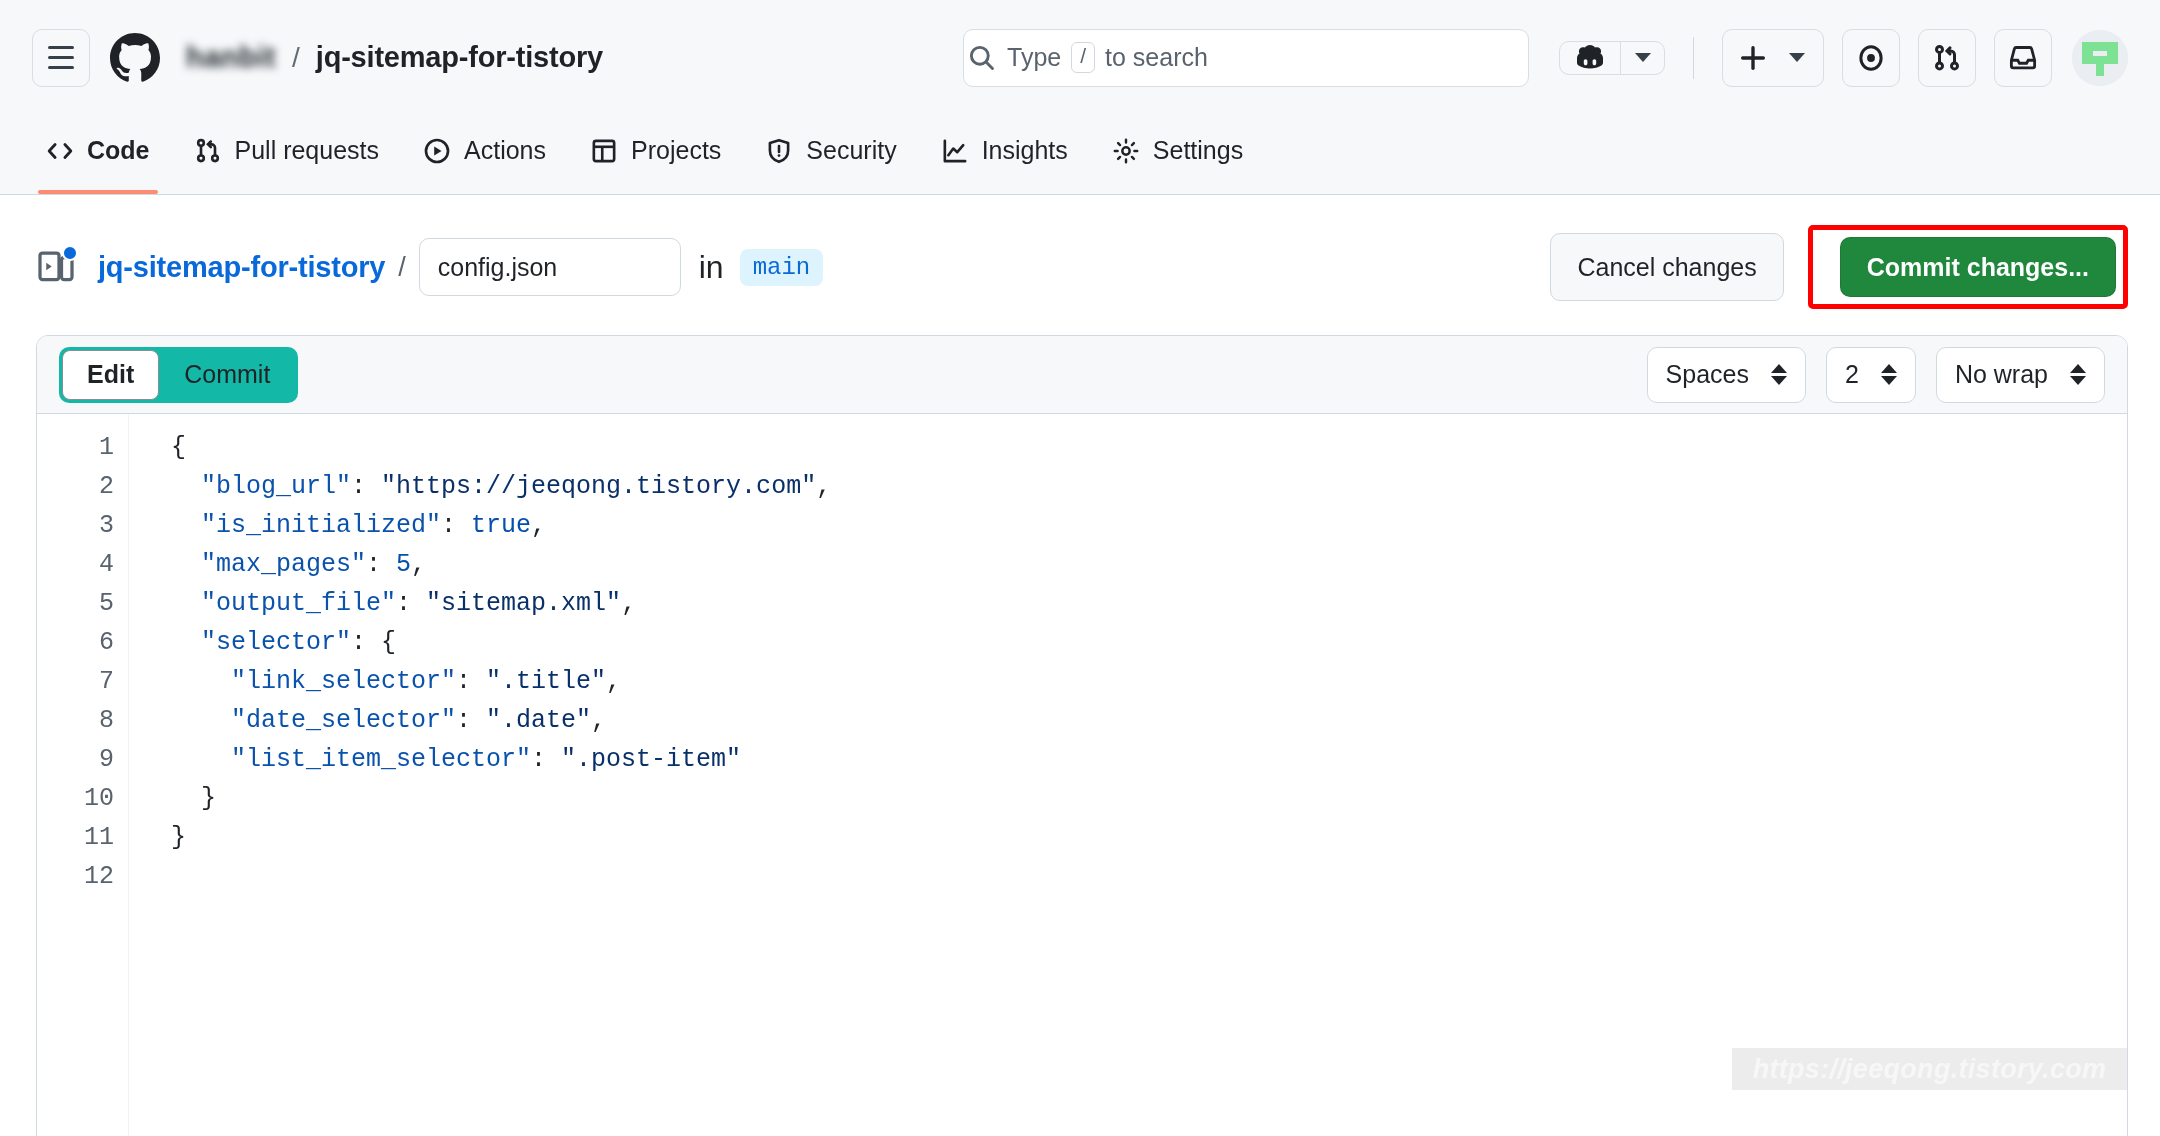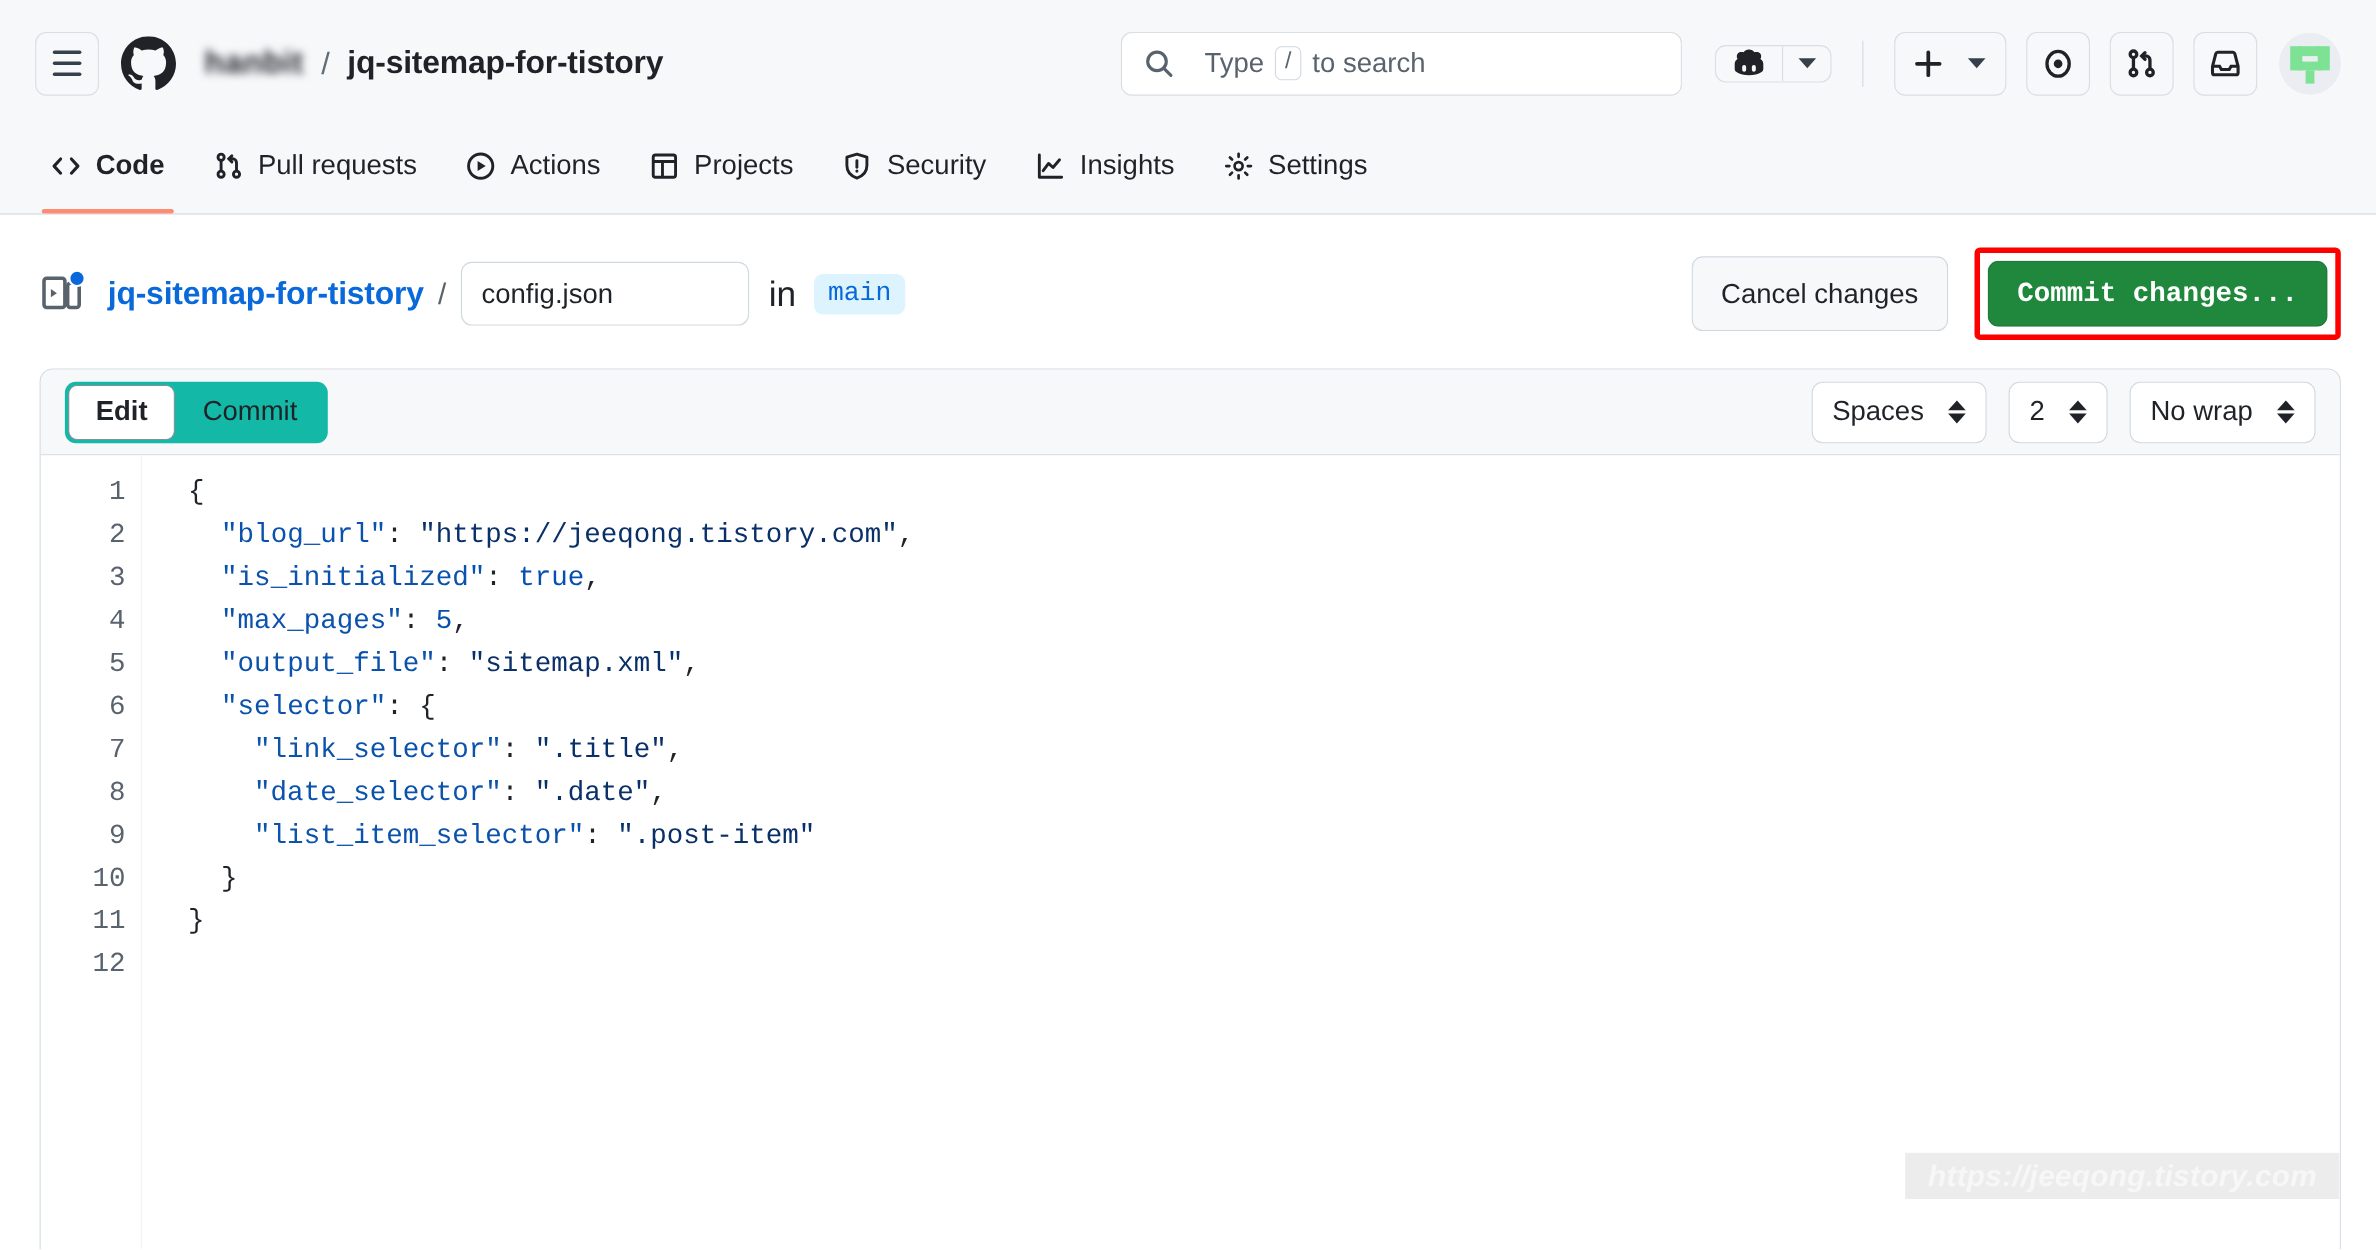--- a/index.html
+++ b/index.html
@@ -43,26 +43,26 @@
     user-select: none;
   }
   .bc-slash { margin: 0 16px; color: #636c76; font-size: 28px; font-weight: 300; }
   .repo-name-top { font-size: 29px; color: #1f2328; font-weight: 600; letter-spacing: -0.2px; }
 
   .header-right {
     margin-left: auto;
     display: flex; align-items: center; gap: 0;
   }
   .searchbox {
-    width: 510px; height: 58px;
+    width: 566px; height: 58px;
     border: 1px solid #d9dee3;
     border-radius: 10px;
     background: #ffffff;
     display: flex; align-items: center;
-    padding: 0 20px; gap: 28px;
+    padding: 0 4px; gap: 12px;
     cursor: text;
   }
   .search-ph { color: #59636e; font-size: 25px; display: flex; align-items: center; gap: 10px; }
   .slash-key {
     border: 1px solid #d1d9e0; border-radius: 6px;
     padding: 0px 8px 2px; font-size: 21px; color: #59636e; line-height: 1.25;
   }
   .copilot-group {
     margin-left: 30px;
     display: flex; align-items: stretch;
@@ -164,22 +164,22 @@
     margin-left: 24px;
     border: 5px solid #fe0000;
     border-radius: 5px;
     padding: 7px;
     display: flex;
   }
   .btn-commit {
     height: 60px; padding: 0 26px;
     border: 1px solid rgba(31,35,40,.15); border-radius: 10px;
     background: #1f883d; color: #ffffff;
-    font-family: Liberation Mono, monospace;
-    font-size: 25px; font-weight: 600; cursor: pointer;
+    font-family: Liberation Sans, sans-serif;
+    font-size: 25px; font-weight: 600; cursor: pointer; margin-left: 20px;
   }
 
   
   .editor {
     margin: 0 32px 0 36px;
     border: 1px solid #d1d9e0;
     border-radius: 12px;
     background: #ffffff;
     overflow: hidden;
     height: 838px;

